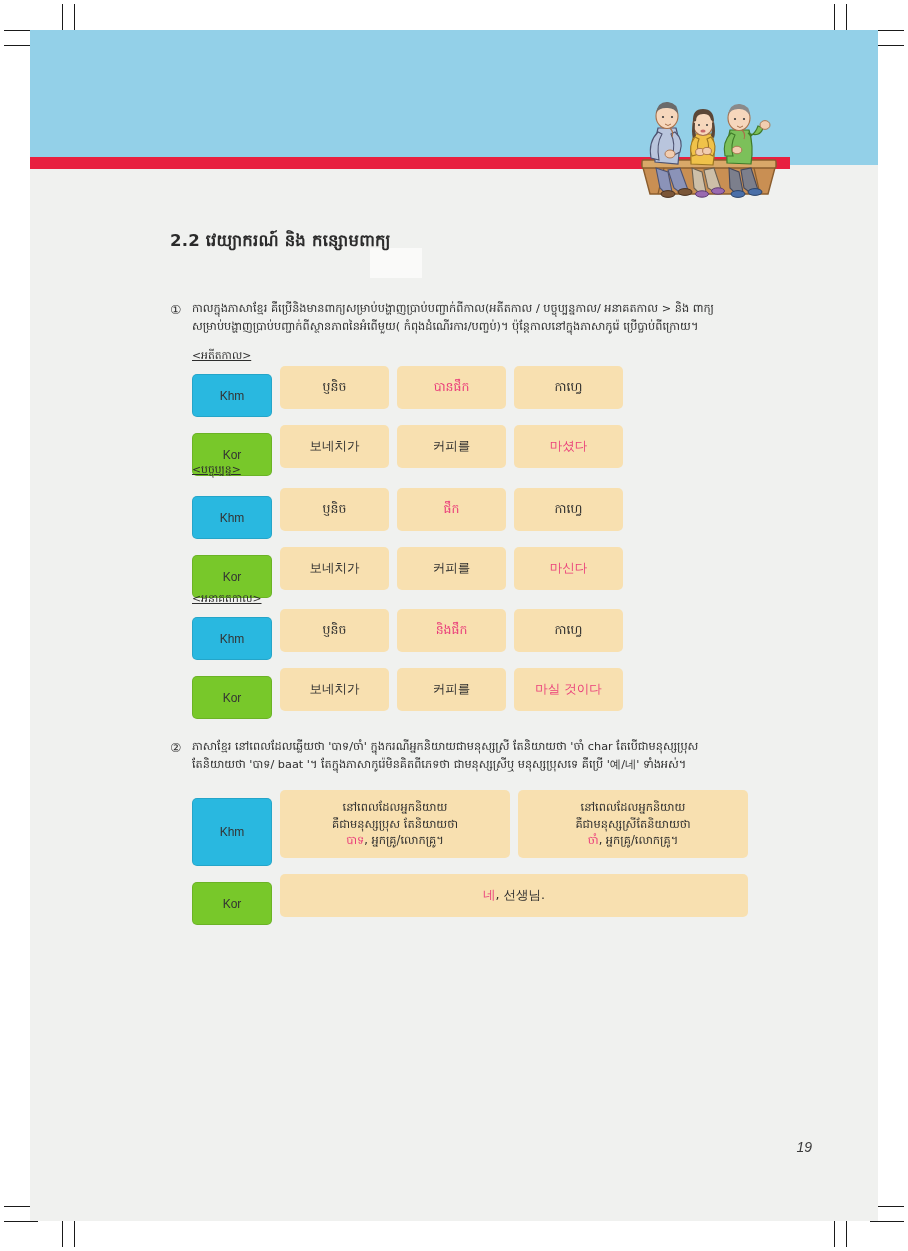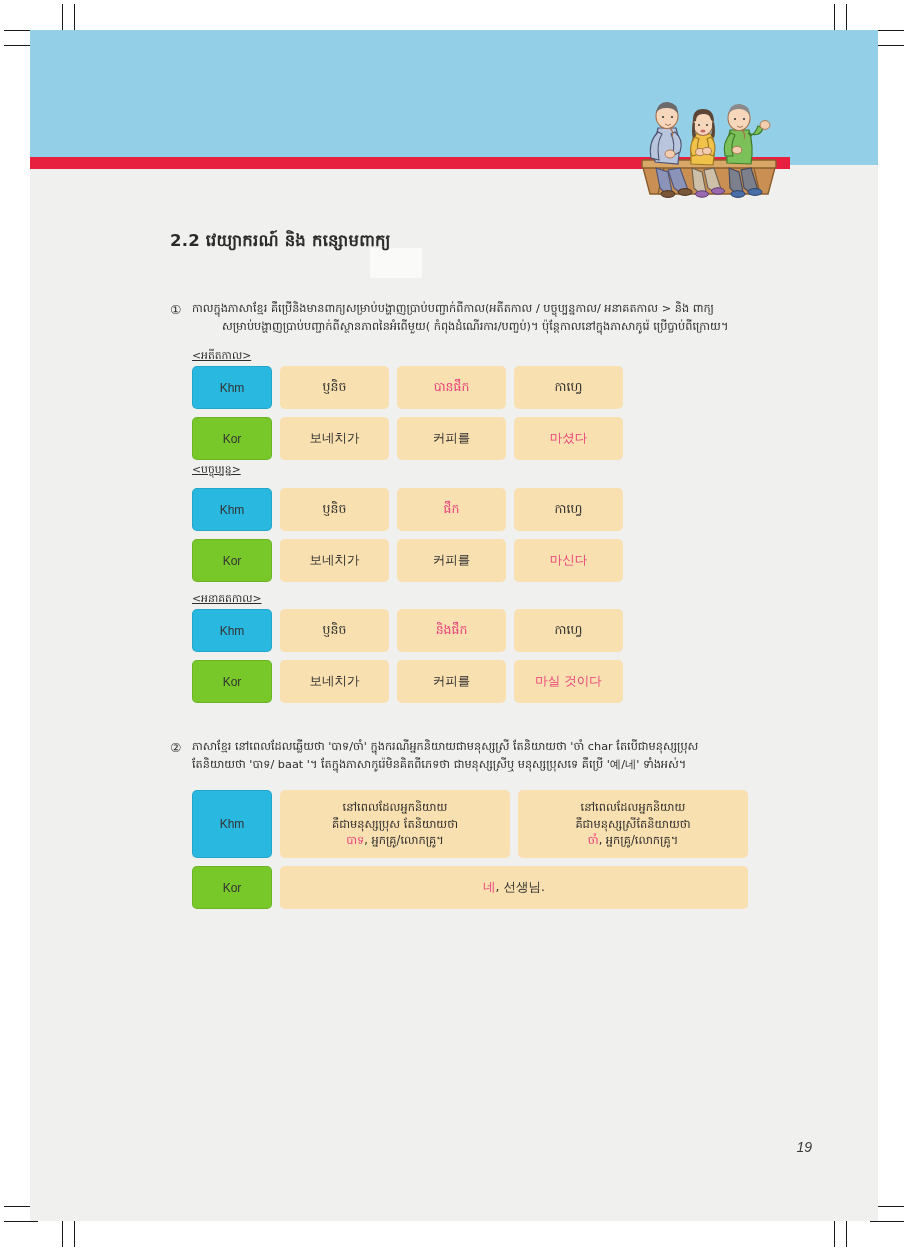--- a/index.html
+++ b/index.html
@@ -53,21 +53,21 @@
   .para{
     position:absolute;
     font-size:11.3px;line-height:1.62;color:#2d2d2d;
     width:640px;
   }
   .para .marker{
     position:absolute;left:-22px;top:0;
     font-size:12.5px;color:#333;
   }
   .para .ln{display:block;}
-  .para .ln.indent{padding-left:0;margin-left:30px;}
+  .para .ln.indent{padding-left:0;}
 
   
   .grp-label{
     position:absolute;font-size:10.8px;color:#2d2d2d;text-decoration:underline;
   }
 
   
   .tbl{position:absolute;}
   .row{display:flex;gap:8px;margin-bottom:8px;}
   .cell{
@@ -76,20 +76,21 @@
     text-align:center;
     box-sizing:border-box;
     font-size:12.5px;
     color:#2d2d2d;
   }
   .cell.lbl{
     width:80px;height:43px;
     font-family:"Liberation Sans",sans-serif;
     font-size:12px;color:#333;
     border:1px solid rgba(0,0,0,.10);
+    margin-top:8px;
   }
   .cell.khm-lbl{background:#29b8e0;}
   .cell.kor-lbl{background:#78c82a;text-align:center;}
   .cell.data{
     width:109px;height:43px;
     background:#f8e0b0;
   }
   .hl{color:#ea3d7a;}
 
   

